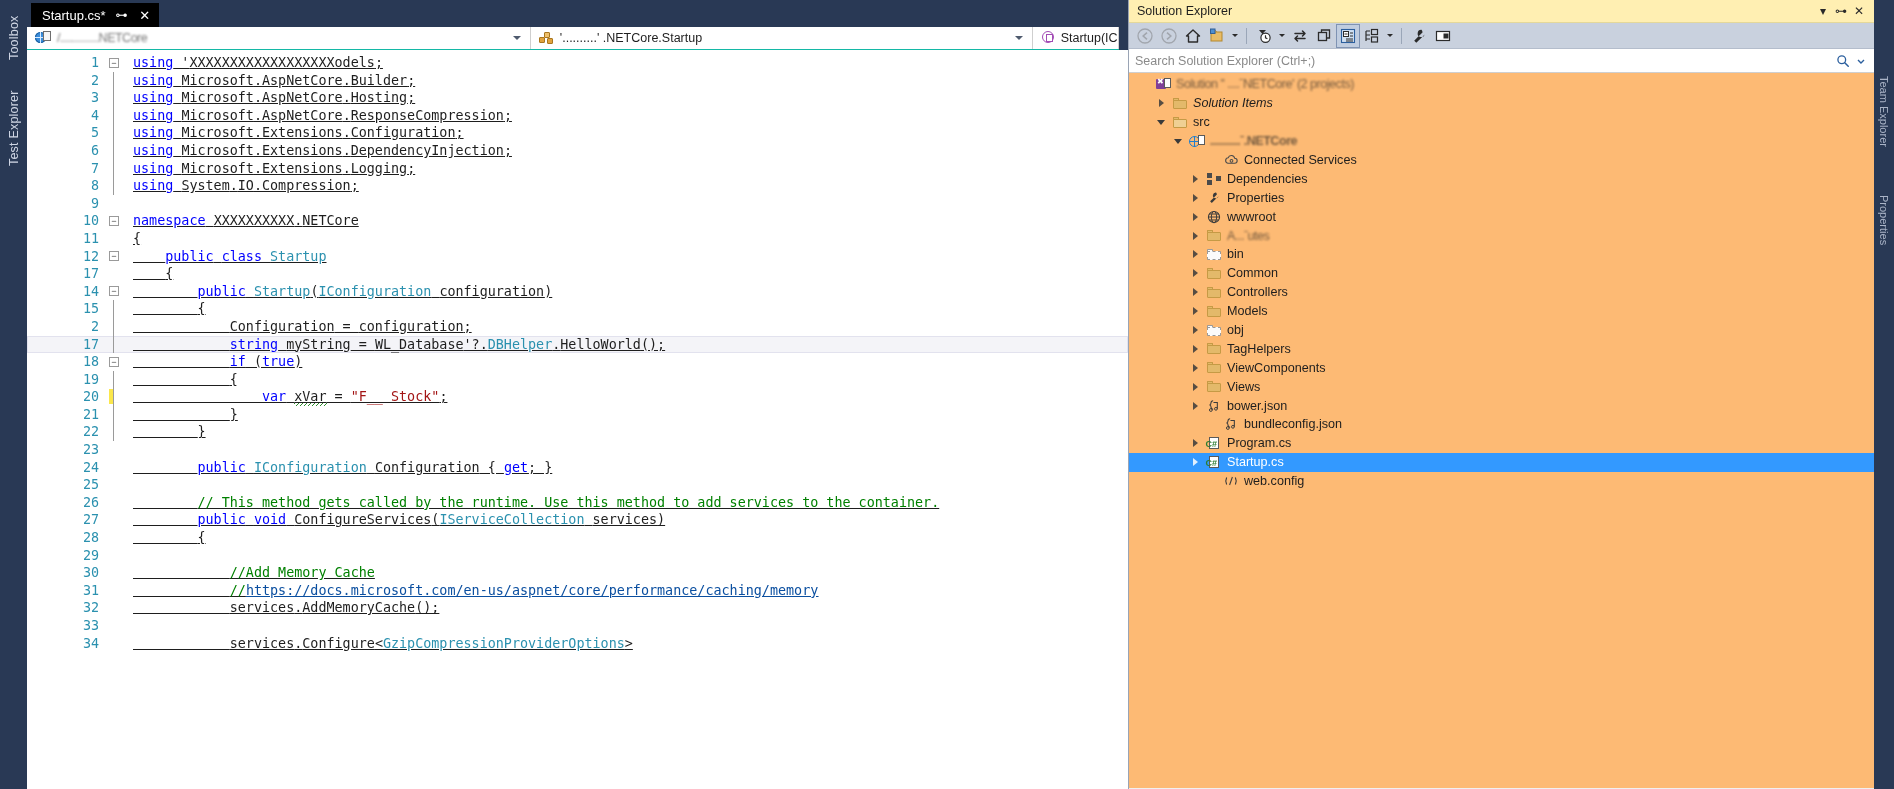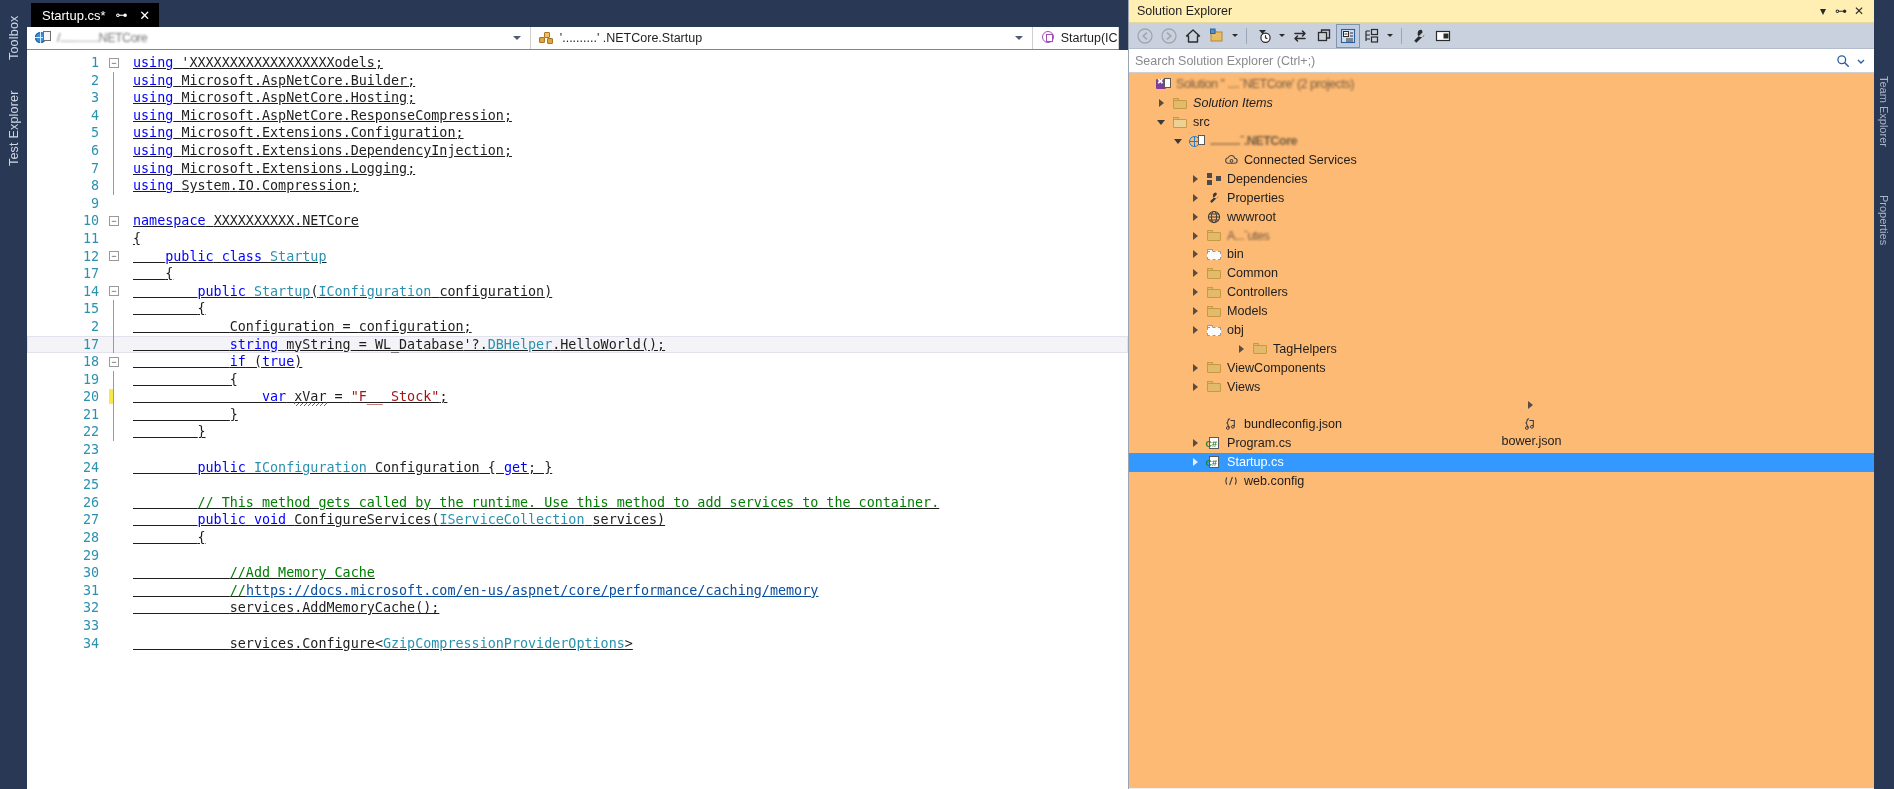--- a/index.html
+++ b/index.html
@@ -616,21 +616,21 @@
         <div class="tnode" style="padding-left: 57px;">
           <span class="tw closed"></span>
           <span class="ticon">
             <span class="i-folder dashed">
               <span class="tp"></span>
               <span class="b"></span>
             </span>
           </span>
           <span class="tlabel">obj</span>
         </div>
-        <div class="tnode" style="padding-left: 57px; margin-left: 46px;">
+        <div class="tnode" style="padding-left: 57px;">
           <span class="tw closed"></span>
           <span class="ticon">
             <span class="i-folder">
               <span class="tp"></span>
               <span class="b"></span>
             </span>
           </span>
           <span class="tlabel">TagHelpers</span>
         </div>
         <div class="tnode" style="padding-left: 57px;">
@@ -646,21 +646,21 @@
         <div class="tnode" style="padding-left: 57px;">
           <span class="tw closed"></span>
           <span class="ticon">
             <span class="i-folder">
               <span class="tp"></span>
               <span class="b"></span>
             </span>
           </span>
           <span class="tlabel">Views</span>
         </div>
-        <div class="tnode" style="padding-left: 57px; flex-direction: column;">
+        <div class="tnode" style="padding-left: 57px;">
           <span class="tw closed"></span>
           <span class="ticon">
             <svg width="14" height="14" viewBox="0 0 16 16">
               <path d="M7 2 q-2.4 0 -2.4 2.4 0 2 -1.6 2.4 1.6 0.4 1.6 2.4 0 2.4 2.4 2.4" fill="none" stroke="#3a3a3a" stroke-width="1.2"></path>
               <circle cx="4.4" cy="12.6" r="1.6" fill="none" stroke="#3a3a3a" stroke-width="1.1"></circle>
               <circle cx="10.2" cy="11.2" r="1.6" fill="none" stroke="#3a3a3a" stroke-width="1.1"></circle>
               <path d="M11.8 11.2 L11.8 4 L7.4 4" fill="none" stroke="#3a3a3a" stroke-width="1.2"></path>
             </svg>
           </span>
           <span class="tlabel">bower.json</span>

